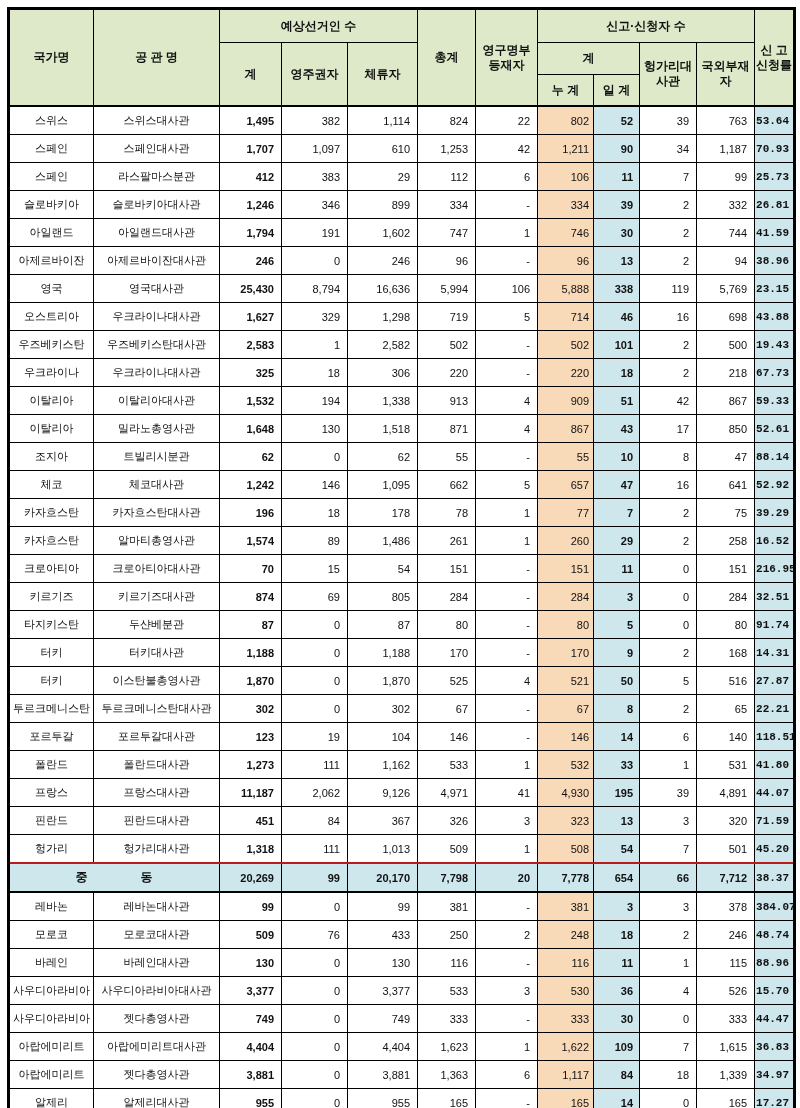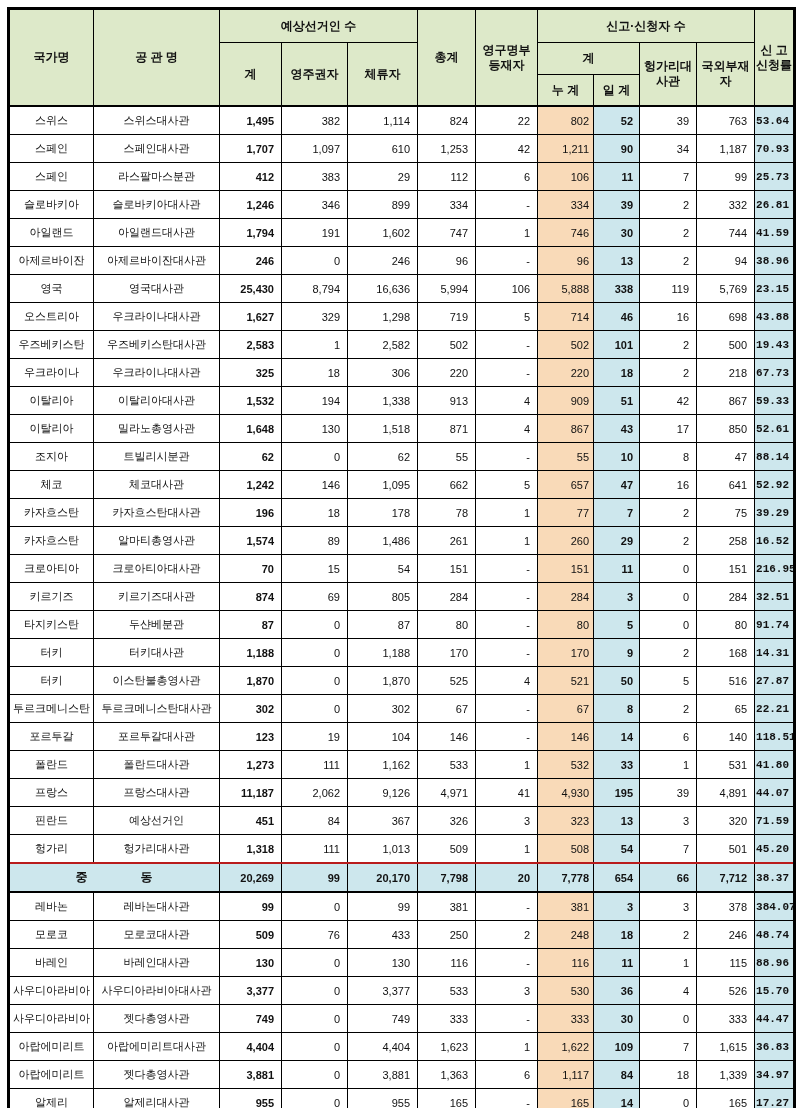--- a/index.html
+++ b/index.html
@@ -439,21 +439,21 @@
     <td class="num cell-grand-total">4,971</td>
     <td class="num cell-roster">41</td>
     <td class="num cell-cumulative">4,930</td>
     <td class="num cell-daily">195</td>
     <td class="num cell-overseas-elector">39</td>
     <td class="num cell-overseas-absentee">4,891</td>
     <td class="num cell-rate">44.07</td>
   </tr>
         <tr>
     <td class="txt cell-country">핀란드</td>
-    <td class="txt cell-mission">예상선거인</td>
+    <td class="txt cell-mission">핀란드대사관</td>
     <td class="num cell-expected-total">451</td>
     <td class="num cell-permanent-resident">84</td>
     <td class="num cell-sojourner">367</td>
     <td class="num cell-grand-total">326</td>
     <td class="num cell-roster">3</td>
     <td class="num cell-cumulative">323</td>
     <td class="num cell-daily">13</td>
     <td class="num cell-overseas-elector">3</td>
     <td class="num cell-overseas-absentee">320</td>
     <td class="num cell-rate">71.59</td>

